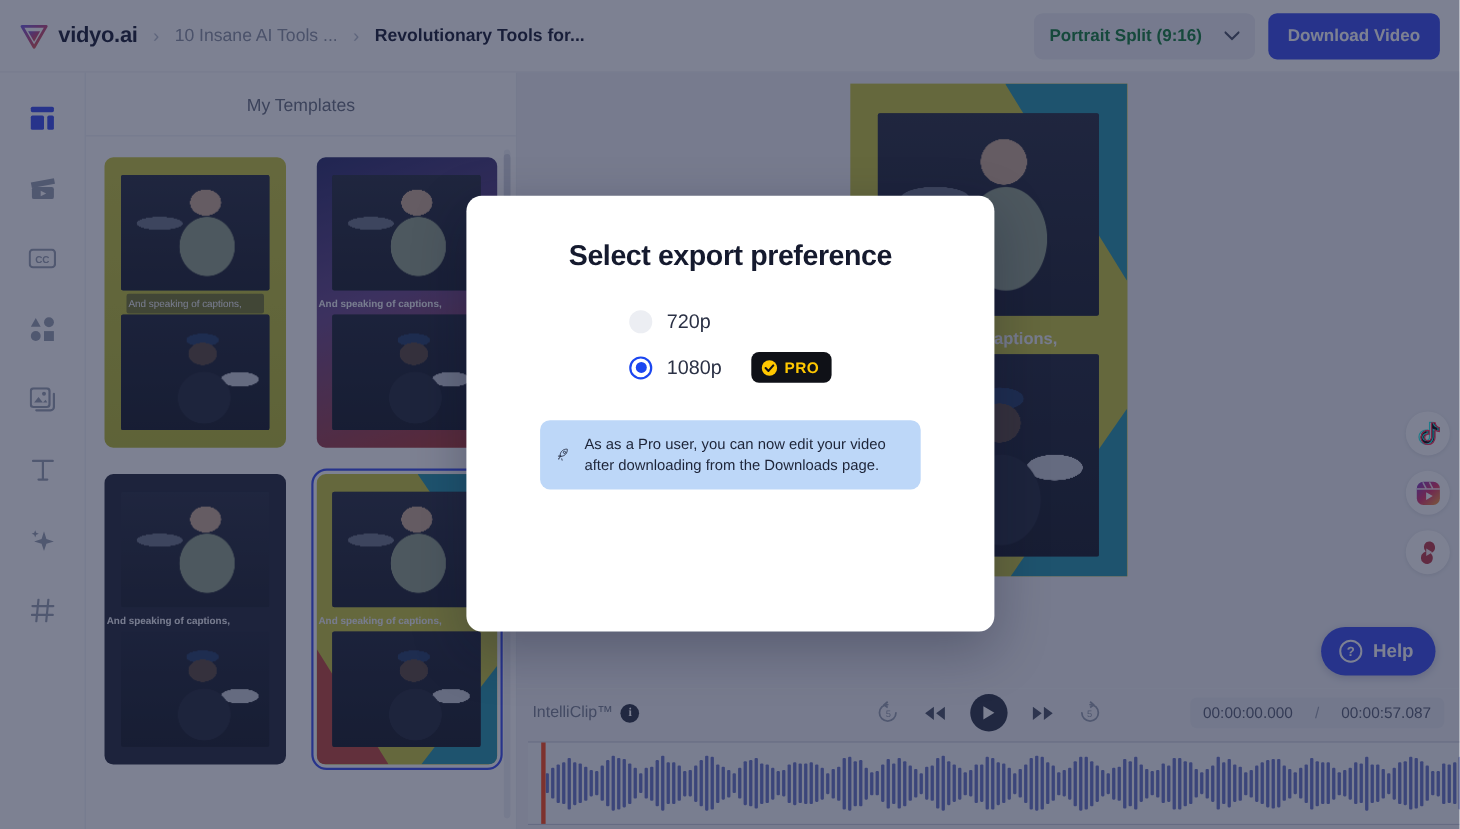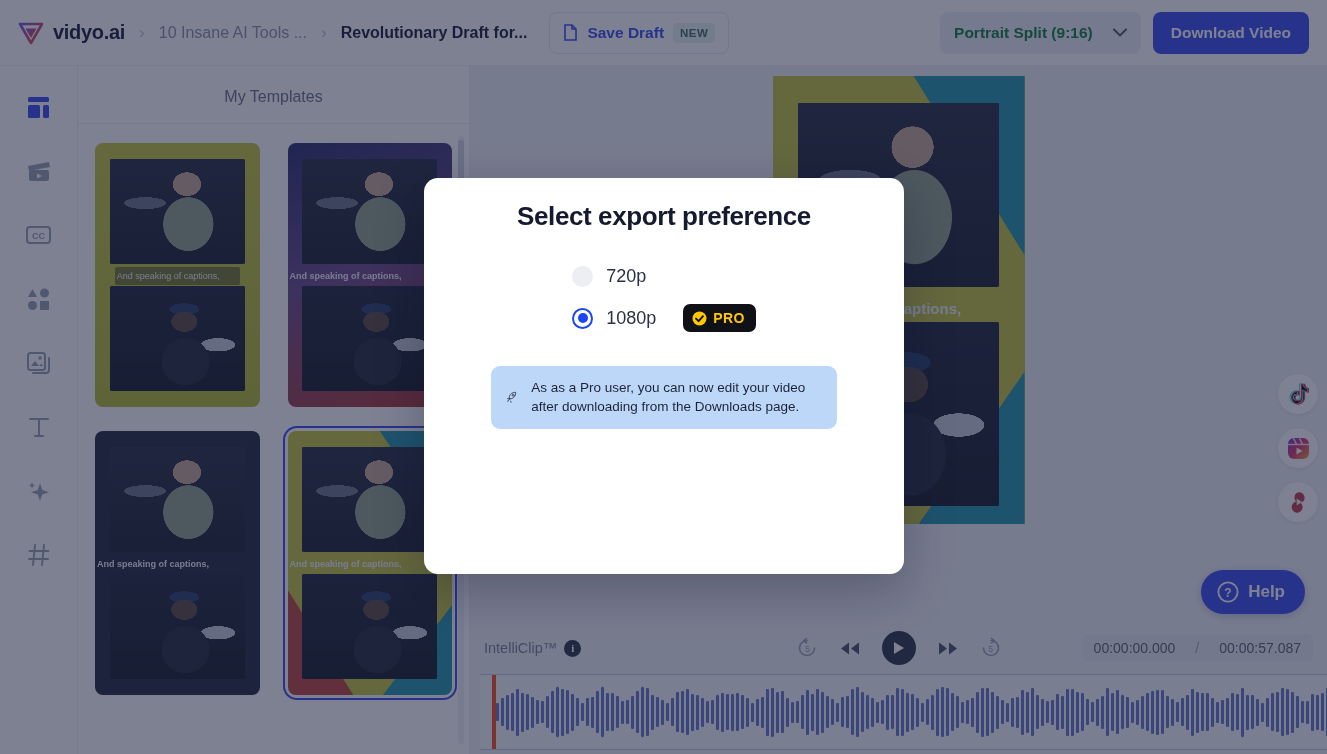--- a/index.html
+++ b/index.html
@@ -248,21 +248,21 @@
     z-index: 50;
   }
 
   
   .modal {
     position: absolute; z-index: 60;
     left: 424px; top: 178px; width: 480px; height: 396px;
     background: #fff; border-radius: 14px;
     box-shadow: 0 16px 48px rgba(10,15,40,.28);
     display: flex; flex-direction: column; align-items: center;
-    padding: 23px 36px 32px;
+    padding: 39px 36px 32px;
   }
   .modal-title {
     font-size: 26px; font-weight: bold; color: #151a2e; letter-spacing: -.4px;
     margin-bottom: 34px;
   }
   .opts { display: flex; flex-direction: column; gap: 17px; align-items: flex-start; margin-bottom: 34px; }
   .opt { display: flex; align-items: center; gap: 13px; cursor: pointer; }
   .radio { width: 21px; height: 21px; border-radius: 50%; background: #eceef3; flex: none; }
   .radio.on {
     background: #fff; border: 2.5px solid #1b46f0;
@@ -315,30 +315,22 @@
           </defs>
           <path d="M2 4 L24 4 L13 23 Z" fill="none" stroke="url(#lg)" stroke-width="2.6" stroke-linejoin="round"></path>
           <path d="M7.5 8.5 L18.5 8.5 L13 18 Z" fill="url(#lg)"></path>
         </svg>
         <span class="brand-text">vidyo.ai</span>
       </div>
 
       <span class="crumb-sep">›</span>
       <span class="crumb">10 Insane AI Tools ...</span>
       <span class="crumb-sep">›</span>
-      <span class="crumb active">Revolutionary Draft for...</span>
-
-      <div class="save-draft">
-        <svg width="15" height="17" viewBox="0 0 15 17">
-          <path d="M2 1 h7 l4 4 v11 H2 Z" fill="none" stroke="#3b4ff0" stroke-width="1.6"></path>
-          <path d="M9 1 v4 h4" fill="none" stroke="#3b4ff0" stroke-width="1.6"></path>
-        </svg>
-        <span class="lbl">Save Draft</span>
-        <span class="badge-new">NEW</span>
-      </div>
+      <span class="crumb active">Revolutionary Tools for...</span>
+
 
       <span class="spacer"></span>
 
       <div class="ratio-select">
         <span class="lbl">Portrait Split (9:16)</span>
         <svg width="14" height="9" viewBox="0 0 14 9">
           <path d="M1 1.5 L7 7.5 L13 1.5" fill="none" stroke="#4b5266" stroke-width="1.9" stroke-linecap="round"></path>
         </svg>
       </div>
 

